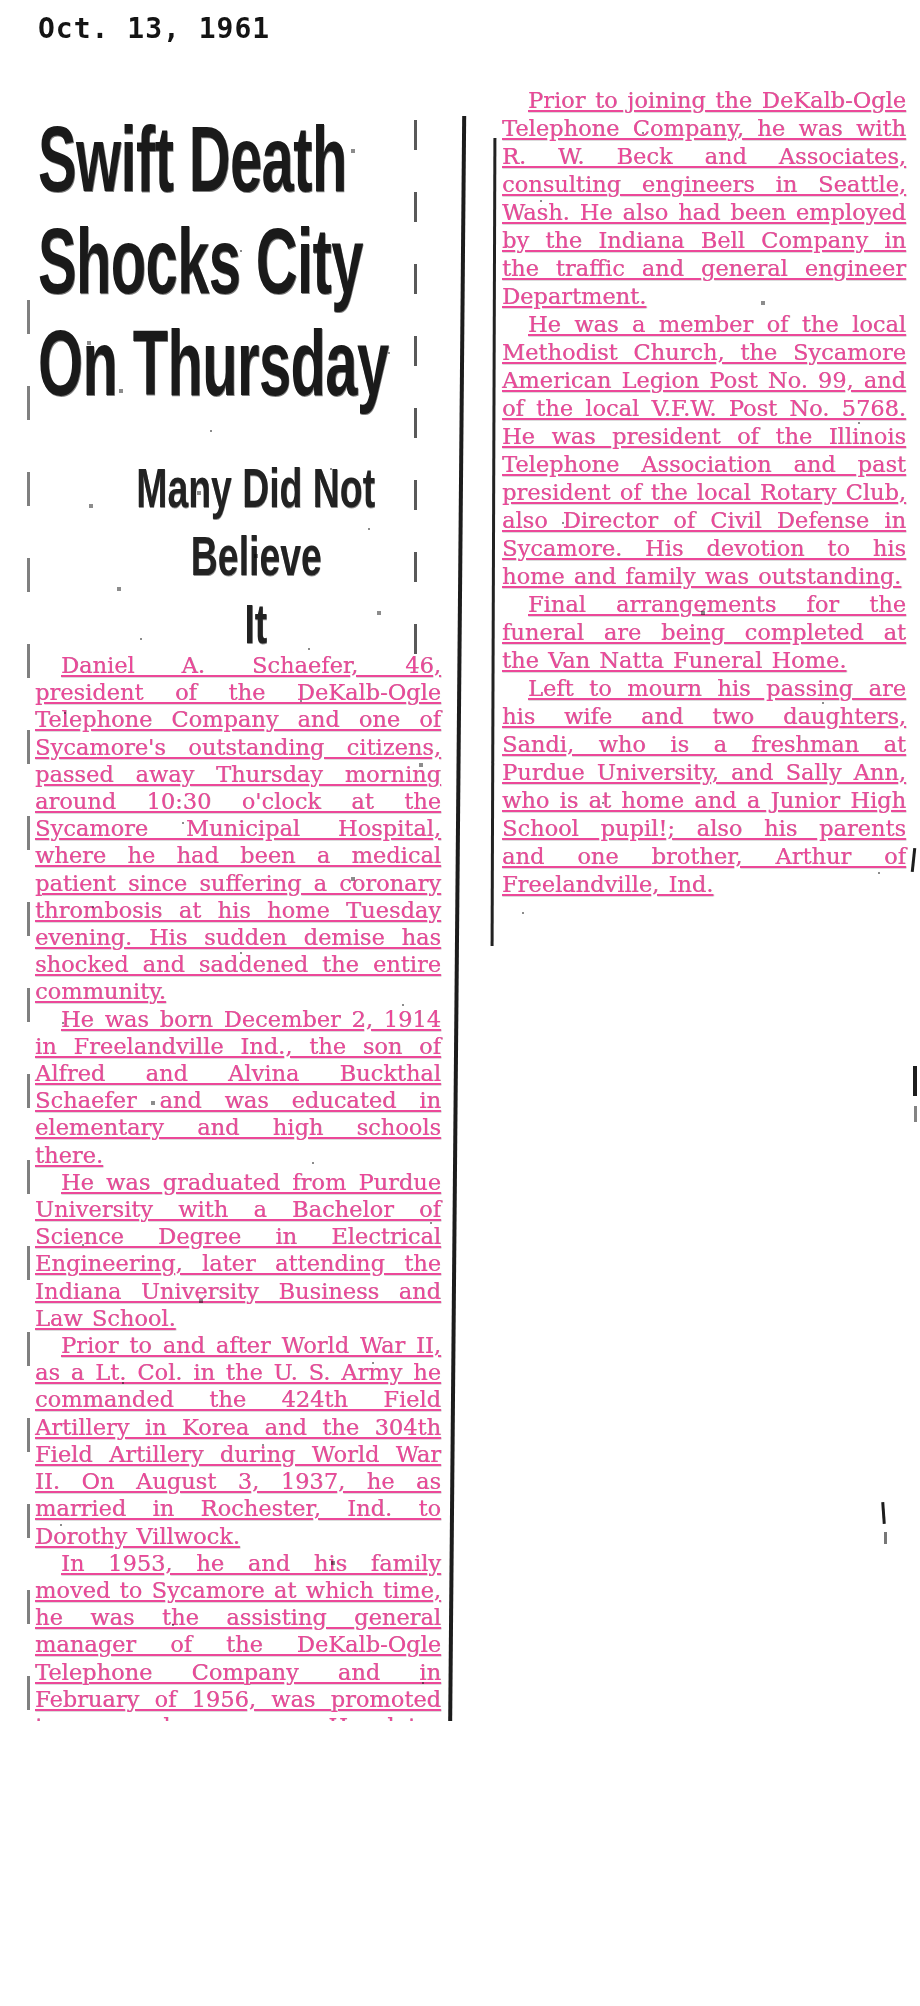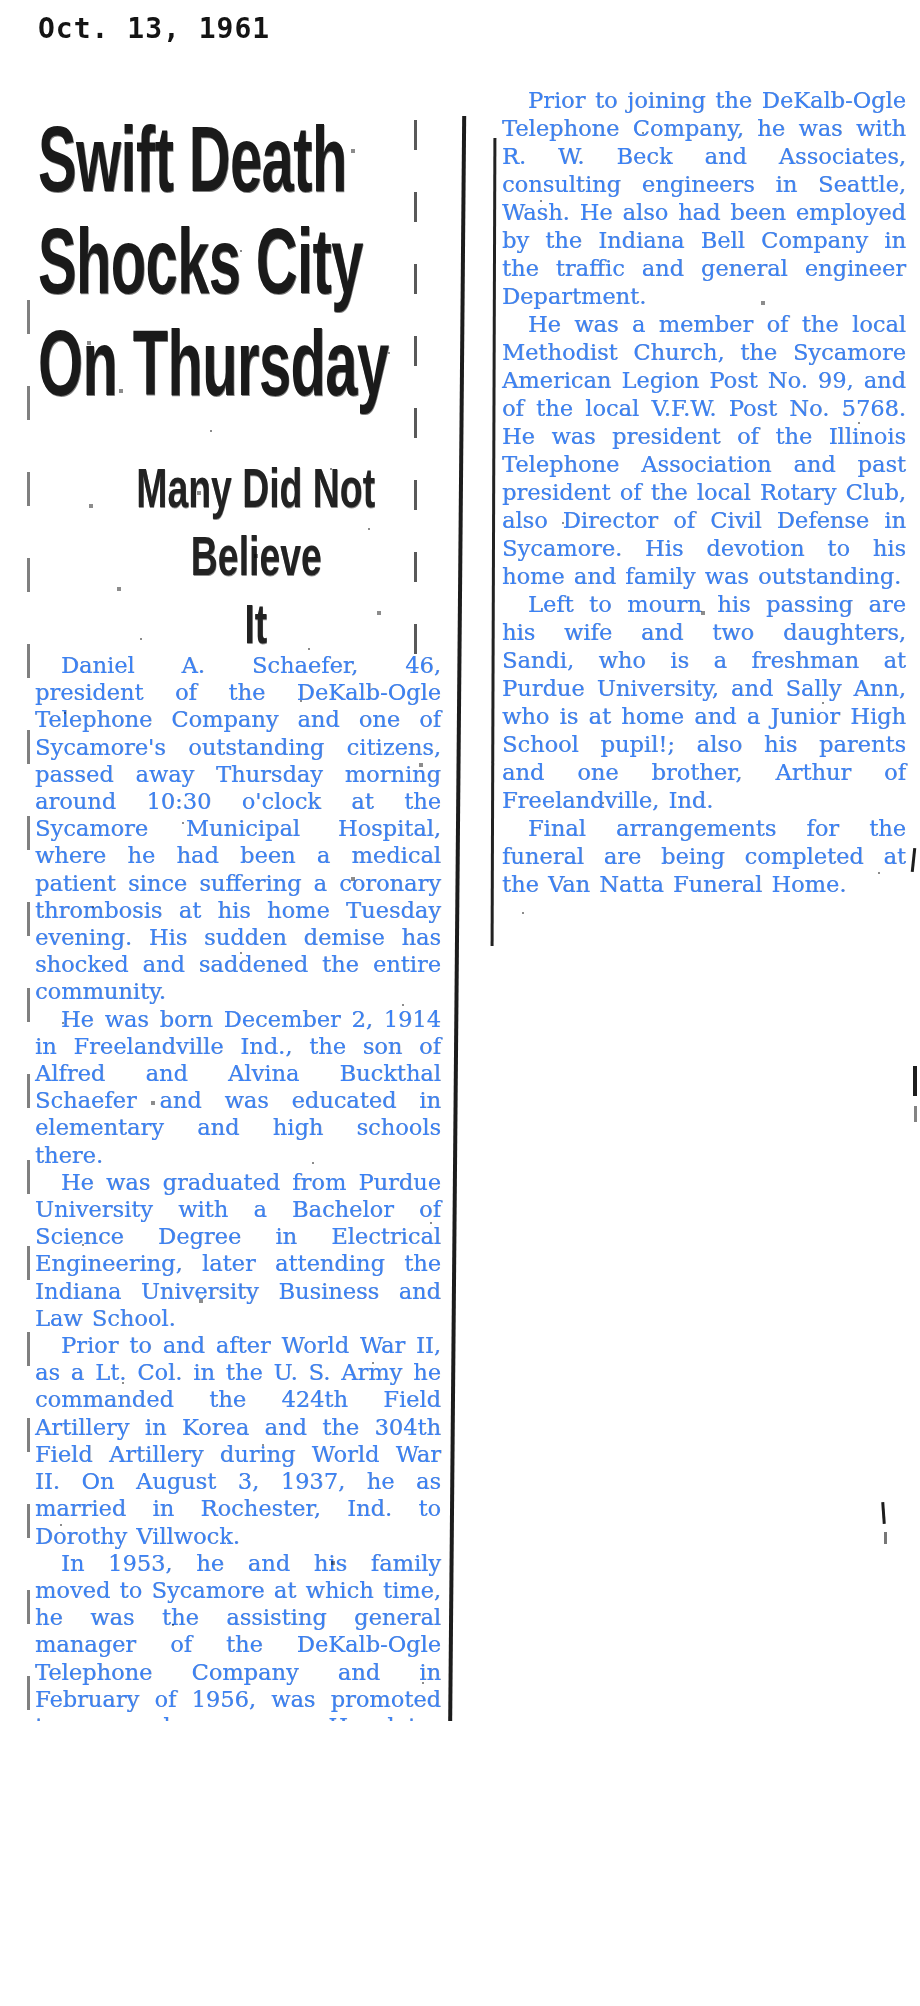--- a/index.html
+++ b/index.html
@@ -24,22 +24,22 @@
   .headline .hl{display:block;white-space:nowrap;transform:scaleX(.63);transform-origin:0 50%;}
   
   .subhead{
     position:absolute;left:35px;top:438px;width:410px;margin:16px;text-align:center;
     font-family:"Liberation Sans", sans-serif;font-weight:bold;
     font-size:55px;line-height:68px;color:#222;
     text-shadow:.5px .5px 0 rgba(30,30,30,.5);
   }
   .subhead .sh{display:inline-block;white-space:nowrap;transform:scaleX(.68);transform-origin:50% 50%;}
   
-  .body-text{position:absolute;font-size:22.5px;line-height:27.2px;color:#3b82f6;
-    text-shadow:.4px .4px 0 rgba(30,30,30,.4);}
+  .body-text{position:absolute;font-size:22.5px;line-height:27.2px;color:#ec4899;
+    text-shadow:.4px .4px 0 rgba(30,30,30,.4);text-decoration:underline;}
   .body-text p{margin:0;text-indent:26px;text-align:justify;word-spacing:2px;
     hyphens:auto;-webkit-hyphens:auto;}
   .col-left-body{left:35px;top:652px;width:406px;}
   .col-right-body{left:502px;top:86px;width:404px;line-height:28px;}
   
   .rule-main{position:absolute;left:454px;top:116px;width:4px;height:1876px;
     background:#1c1c1c;transform:rotate(.5deg);}
   .rule-rightcol{position:absolute;left:492px;top:138px;width:3px;height:808px;
     background:#222;transform:rotate(.2deg);}
   .dashes-left{position:absolute;left:27px;top:300px;width:3px;height:1688px;opacity:.6;
@@ -88,22 +88,22 @@
       <p>Daniel A. Schaefer, 46, president of the DeKalb-Ogle Telephone Company and one of Sycamore's outstanding citizens, passed away Thursday morning around 10:30 o'clock at the Sycamore Municipal Hospital, where he had been a medical patient since suffering a coronary thrombosis at his home Tuesday evening. His sudden demise has shocked and saddened the entire community.</p>
       <p>He was born December 2, 1914 in Freelandville Ind., the son of Alfred and Alvina Buckthal Schaefer and was educated in elementary and high schools there.</p>
       <p>He was graduated from Purdue University with a Bachelor of Science Degree in Electrical Engineering, later attending the Indiana University Business and Law School.</p>
       <p>Prior to and after World War II, as a Lt. Col. in the U. S. Army he commanded the 424th Field Artillery in Korea and the 304th Field Artillery during World War II. On August 3, 1937, he as married in Rochester, Ind. to Dorothy Villwock.</p>
       <p>In 1953, he and his family moved to Sycamore at which time, he was the assisting general manager of the DeKalb-Ogle Telephone Company and in February of 1956, was promoted to general manager. He later became vice president, in June, 1960, and in February of this year was promoted to the presidency of the company, which position he so efficiently held.</p>
     </div>
 
   <div class="body-text col-right-body">
       <p>Prior to joining the DeKalb-Ogle Telephone Company, he was with R. W. Beck and Associates, consulting engineers in Seattle, Wash. He also had been employed by the Indiana Bell Company in the traffic and general engineer Department.</p>
       <p>He was a member of the local Methodist Church, the Sycamore American Legion Post No. 99, and of the local V.F.W. Post No. 5768. He was president of the Illinois Telephone Association and past president of the local Rotary Club, also Director of Civil Defense in Sycamore. His devotion to his home and family was outstanding.</p>
+      <p>Final arrangements for the funeral are being completed at the Van Natta Funeral Home.</p>
       <p>Left to mourn his passing are his wife and two daughters, Sandi, who is a freshman at Purdue University, and Sally Ann, who is at home and a Junior High School pupil!; also his parents and one brother, Arthur of Freelandville, Ind.</p>
-      <p>Final arrangements for the funeral are being completed at the Van Natta Funeral Home.</p>
     </div>
 
   <div class="rule-main"></div>
   <div class="rule-rightcol"></div>
   <div class="dashes-left"></div>
   <div class="dashes-headline"></div>
   <div class="edge-mark m1"></div>
   <div class="edge-mark m2"></div>
   <div class="edge-mark m3"></div>
   <div class="edge-mark m4"></div>

